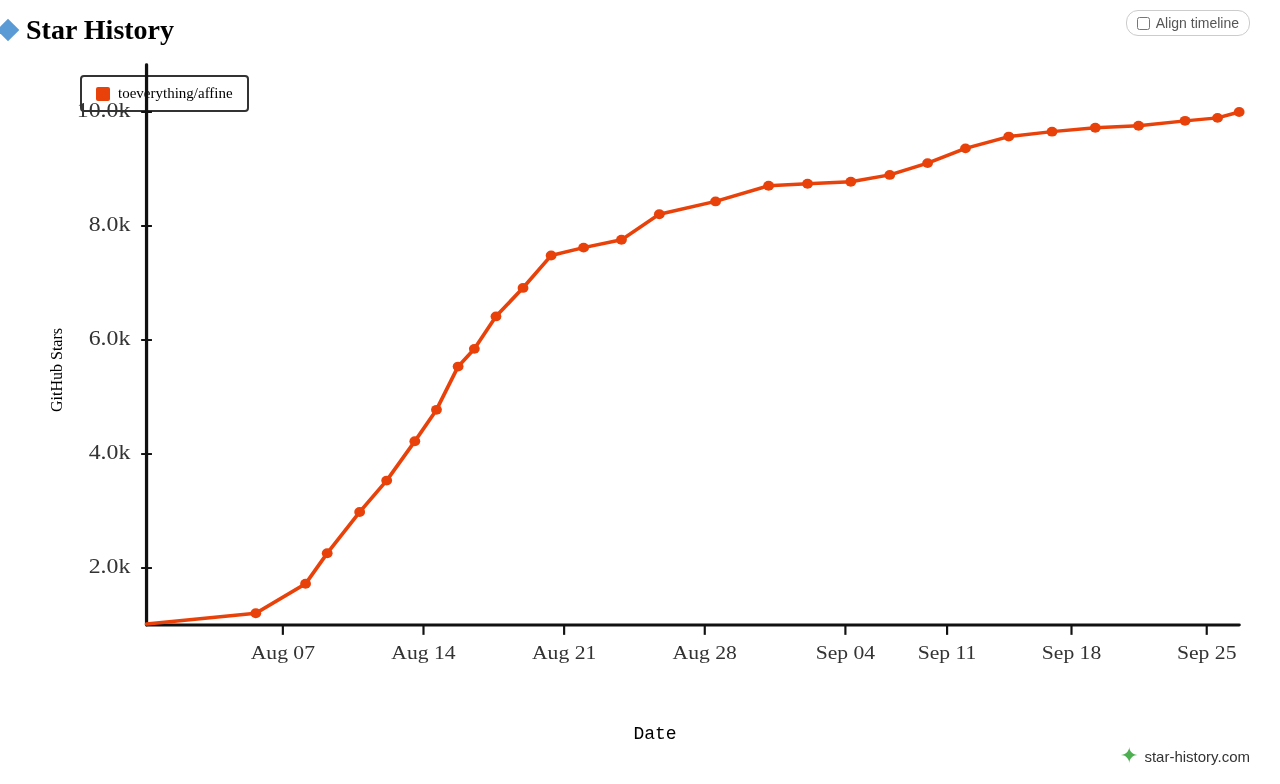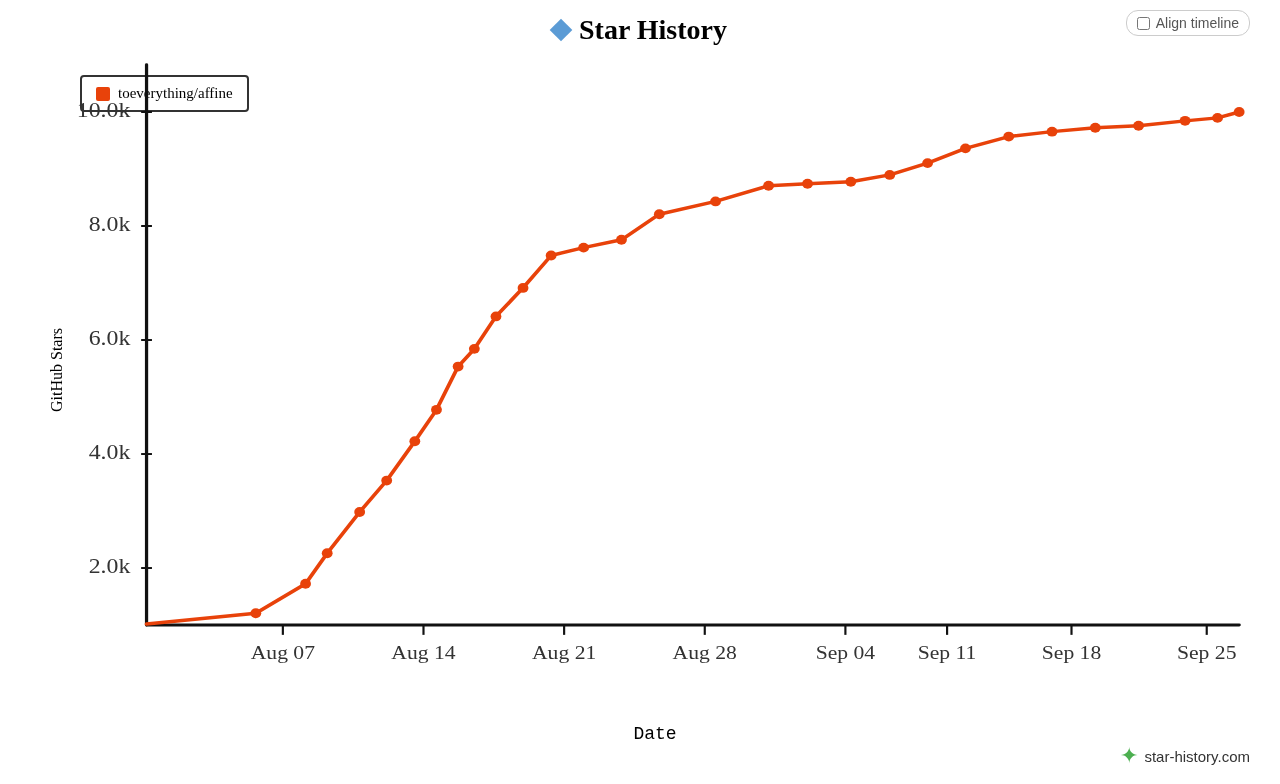--- a/index.html
+++ b/index.html
@@ -11,21 +11,20 @@
       overflow: hidden;
       position: relative;
     }
     .chart-title {
       text-align: center;
       font-size: 28px;
       font-weight: bold;
       padding-top: 14px;
       display: flex;
       align-items: center;
-      justify-content: center;
       gap: 10px;
       font-family: 'Comic Sans MS', cursive;
     }
     .title-diamond {
       width: 16px;
       height: 16px;
       background: #5b9bd5;
       transform: rotate(45deg);
       display: inline-block;
     }

